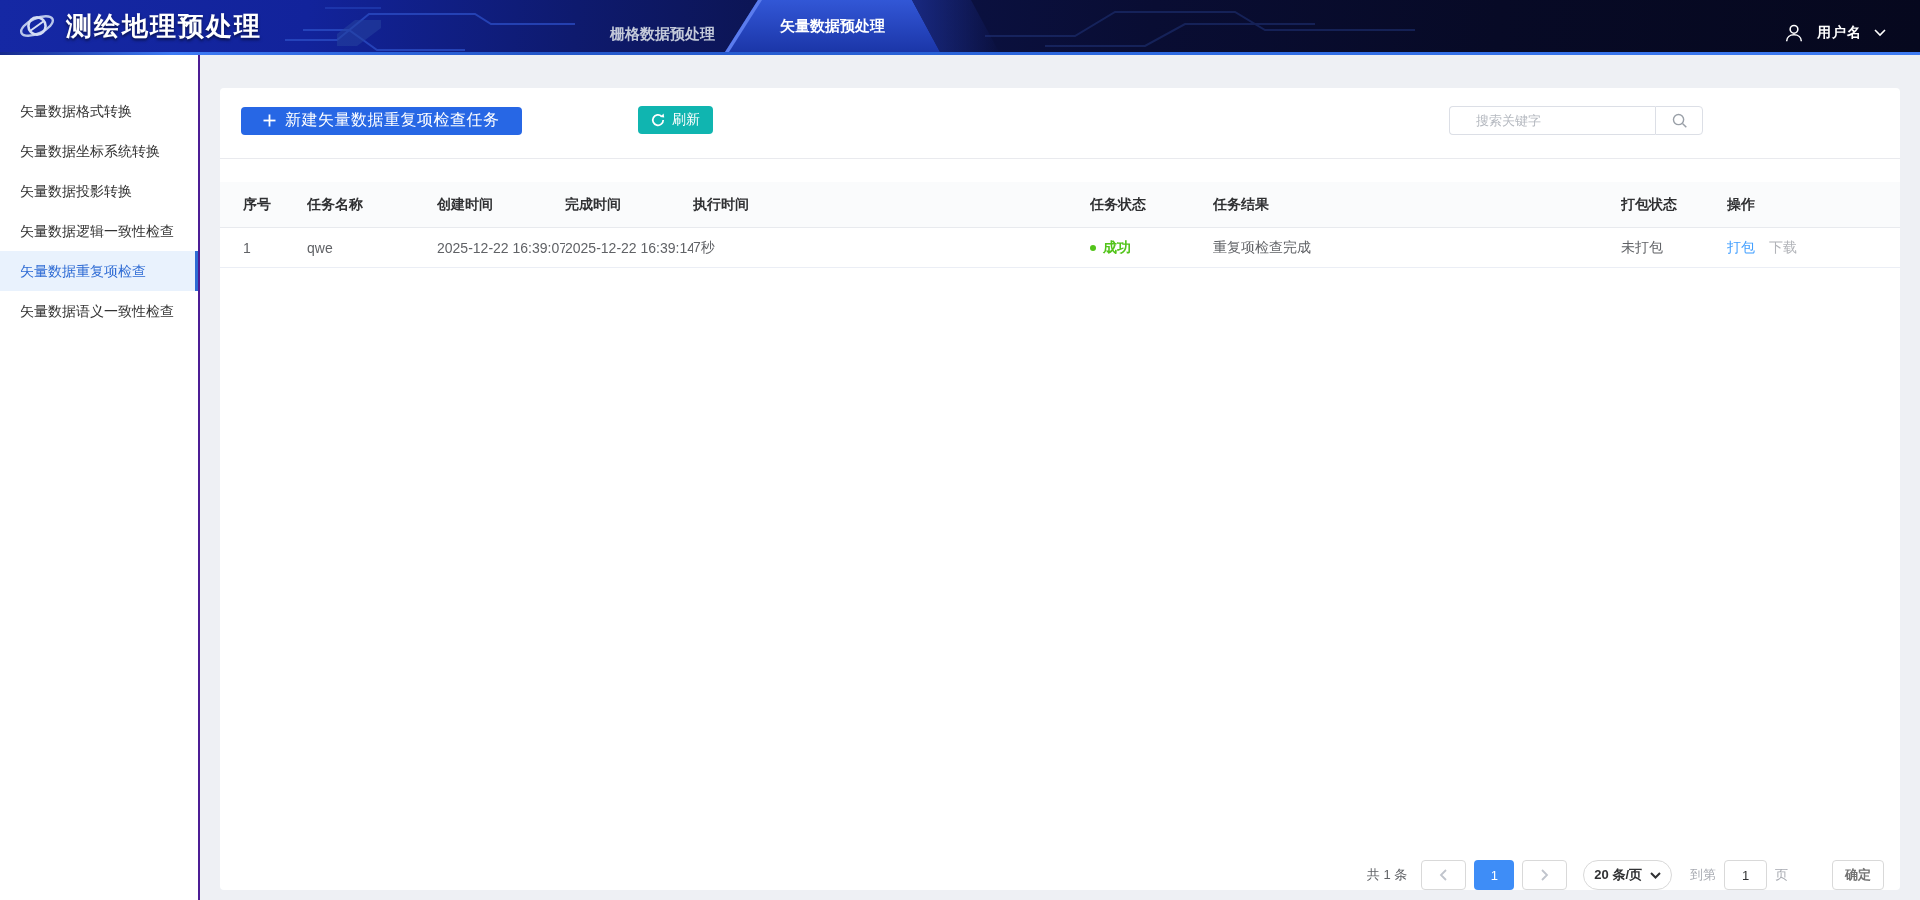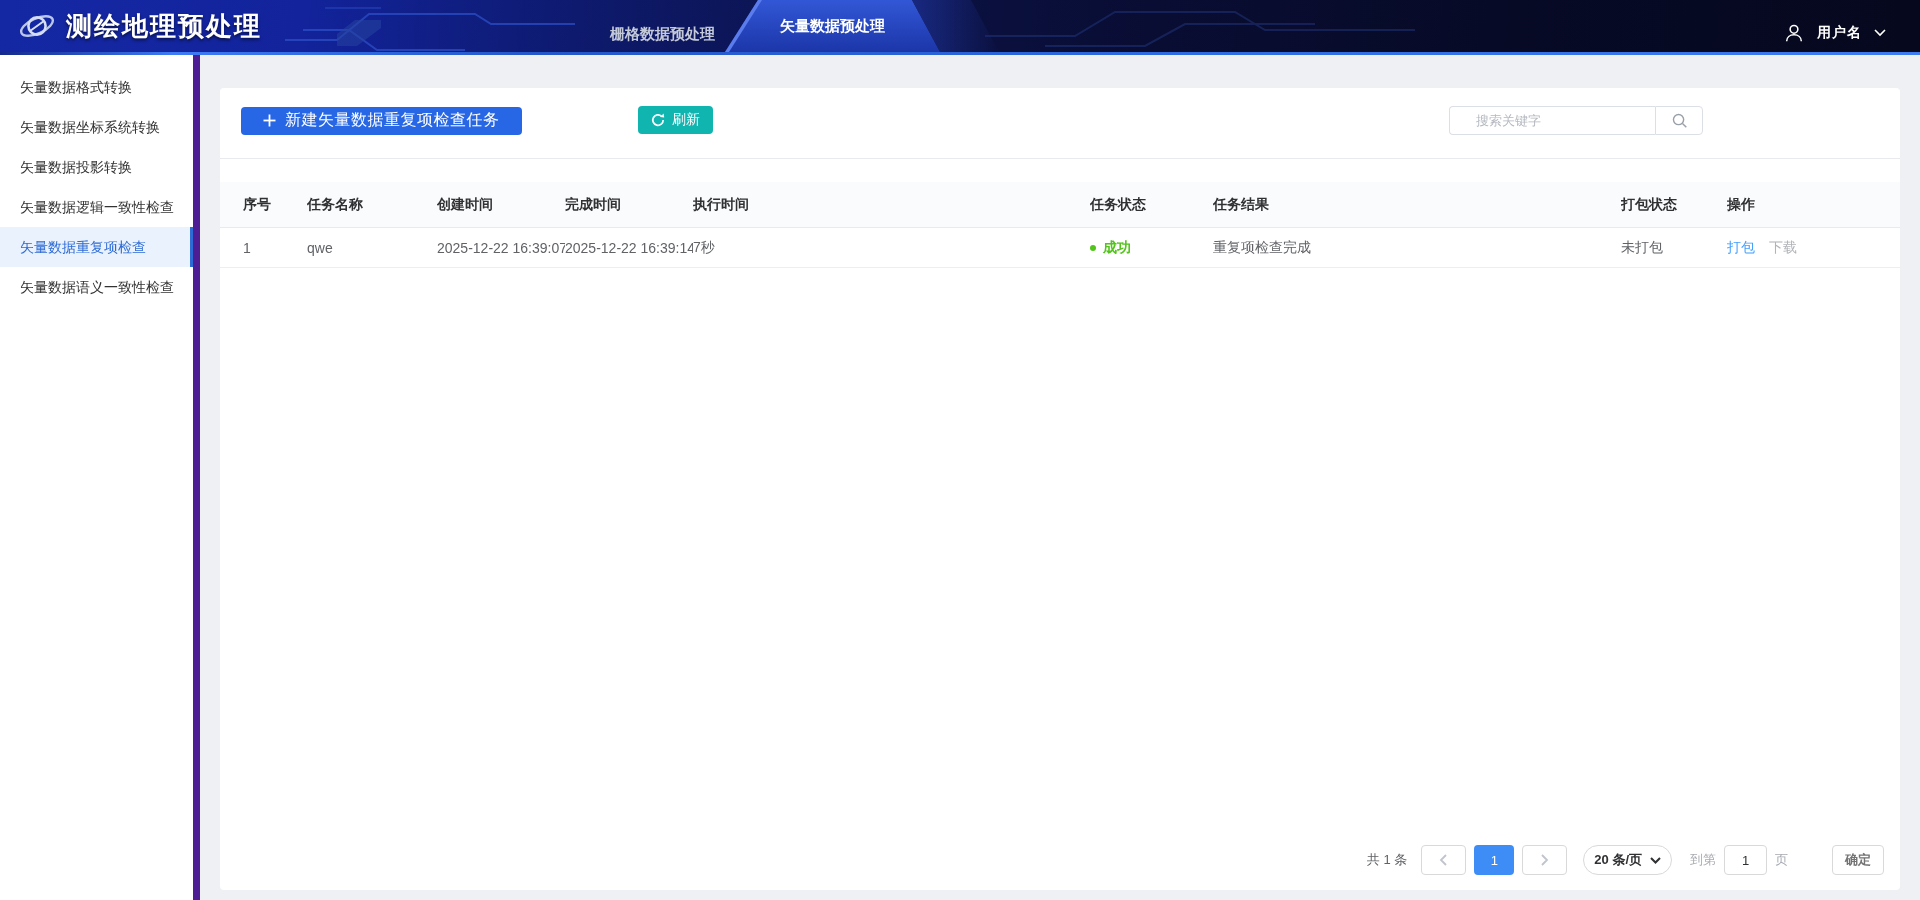--- a/index.html
+++ b/index.html
@@ -50,22 +50,22 @@
   .user-area { position: absolute; right: 34px; top: 7px; height: 52px; display: flex; align-items: center; gap: 12px; cursor: pointer; }
   .user-name { color: #fff; font-size: 14px; font-weight: 700; letter-spacing: 1px; }
   .header-line {
     height: 3px;
     background: linear-gradient(90deg, #15298c 0%, #3e7bf5 9%, #2457c9 28%, #2e6ae0 60%, #3f7cf2 100%);
   }
 
   
   .layout { display: flex; height: 845px; }
   .sidebar {
-    width: 200px; background: #fff; padding-top: 12px; flex: 0 0 auto;
-    border-right: 7px solid #4c1d95; height: 100%;
+    width: 200px; background: #fff; padding-top: 36px; flex: 0 0 auto;
+    border-right: 2px solid #4c1d95; height: 100%;
   }
   .side-item {
     height: 40px; line-height: 40px; padding-left: 20px; font-size: 14px;
     color: #333; cursor: pointer; white-space: nowrap;
   }
   .side-item.active {
     background: #e9f2fd; color: #2e6bd4; border-right: 3px solid #2e6bd4;
   }
 
   .main { flex: 1; position: relative; }
@@ -113,21 +113,21 @@
   .t-body-row { height: 40px; color: #606266; border-bottom: 1px solid #ebeef5; background: #fff; }
   .cell { white-space: nowrap; overflow: hidden; }
   .status-cell { display: flex; align-items: center; gap: 7px; }
   .status-dot { width: 6px; height: 6px; border-radius: 50%; background: #52c41a; }
   .status-ok { color: #52c41a; font-weight: 700; }
   .link-package { color: #409eff; cursor: pointer; margin-right: 10px; }
   .link-download { color: #b1b3b8; cursor: pointer; }
 
   
   .pagination {
-    position: absolute; right: 16px; bottom: 15px; display: flex; align-items: center;
+    position: absolute; right: 16px; bottom: 0; display: flex; align-items: center;
     gap: 8px; font-size: 13px; color: #606266;
   }
   .pg-total { margin-right: 6px; white-space: nowrap; }
   .pg-btn {
     width: 45px; height: 30px; background: #fff; border: 1px solid #d9d9d9;
     border-radius: 4px; display: flex; align-items: center; justify-content: center; cursor: pointer;
   }
   .pg-current {
     width: 40px; height: 30px; background: #3e8df7; color: #fff; border: none;
     border-radius: 4px; font-size: 13px; display: flex; align-items: center; justify-content: center; cursor: pointer;

